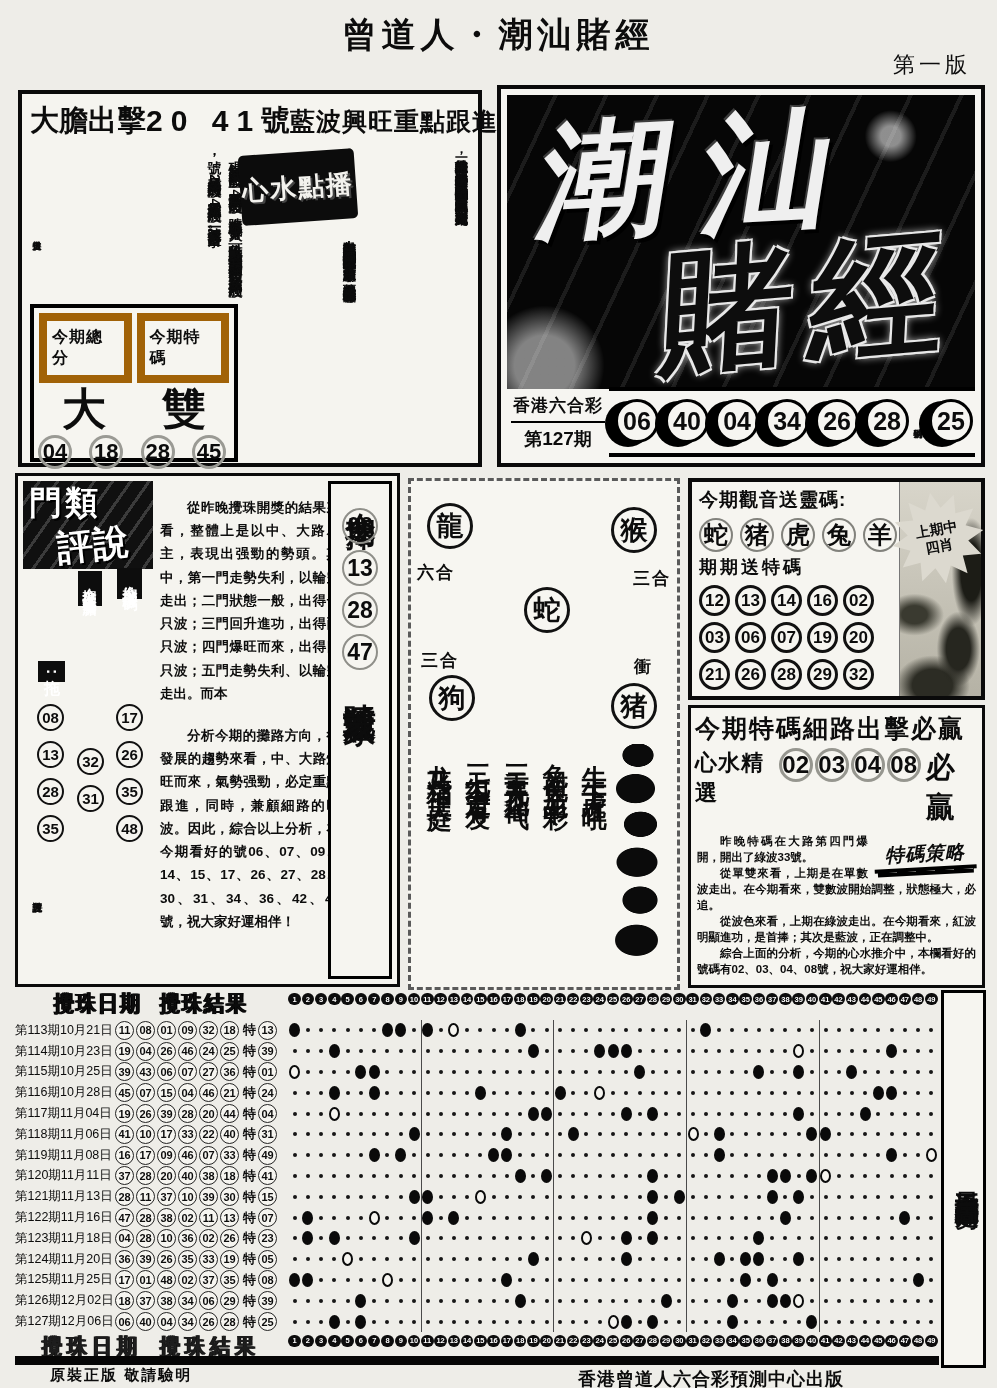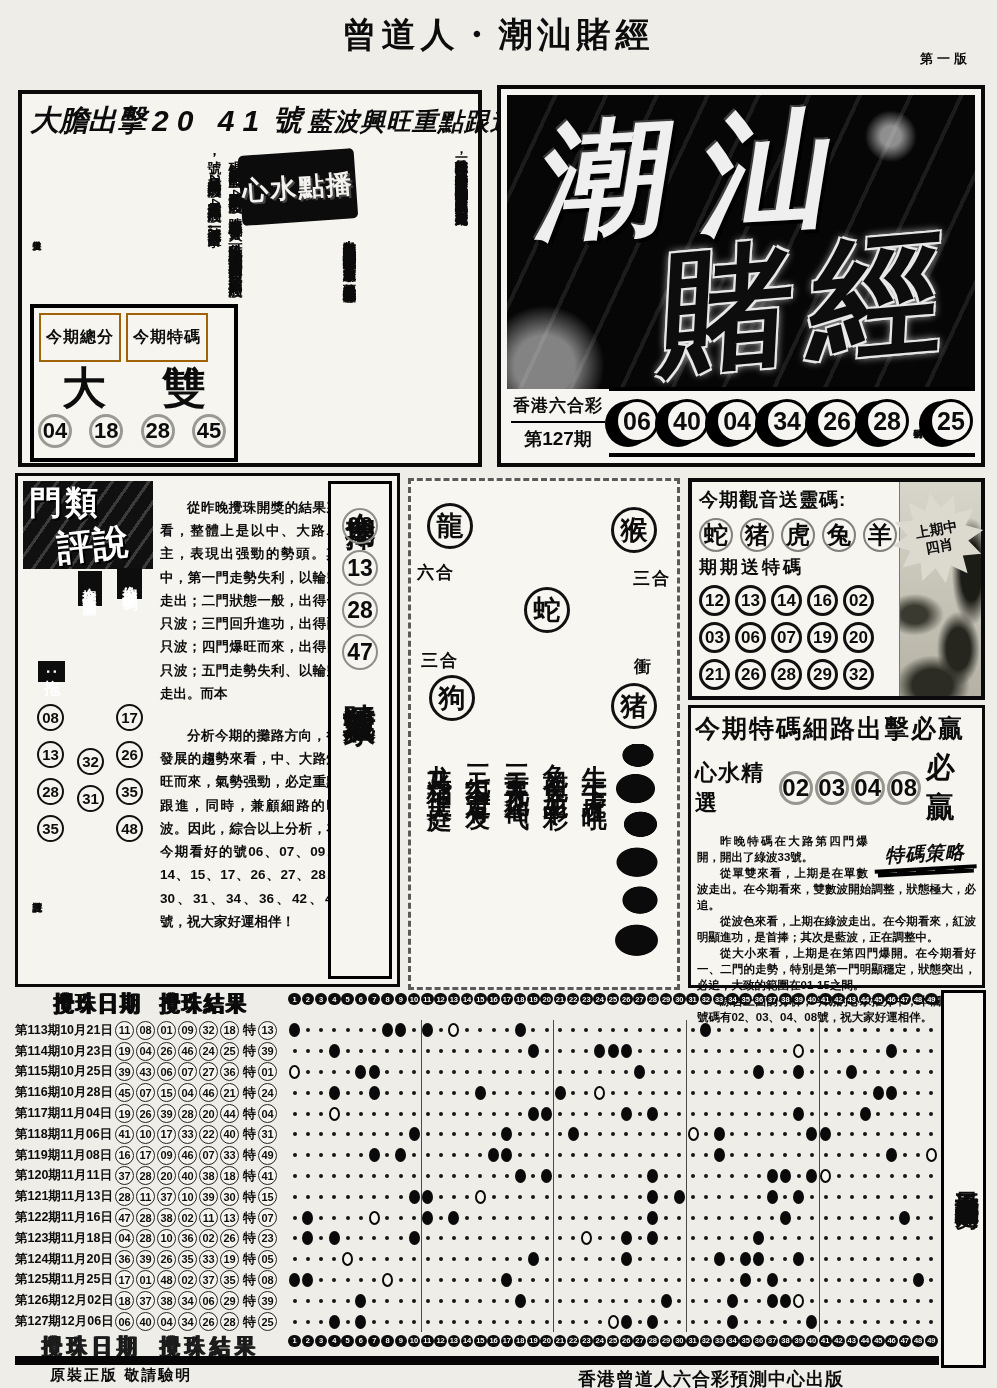--- a/index.html
+++ b/index.html
@@ -5,34 +5,34 @@
   * { box-sizing: border-box; margin: 0; padding: 0; }
   html,body { background:#d8d6d0; }
   .page {
     position: relative; width: 997px; height: 1388px;
     background:#eeede8; overflow:hidden;
     font-family:"Liberation Sans", sans-serif; color:#0c0c0c;
   }
   
   .masthead { position:absolute; top:12px; left:0; width:100%; text-align:center;
     font-size:34px; font-weight:900; letter-spacing:5px; }
-  .edition { position:absolute; top:50px; right:26px; font-size:13px; letter-spacing:4px; font-weight:700; }
+  .edition { position:absolute; top:50px; right:26px; font-size:22px; letter-spacing:4px; font-weight:400; }
 
   
   .tl-box { position:absolute; left:18px; top:90px; width:464px; height:377px; border:4px solid #0a0a0a; background:#f5f4ef; }
-  .tl-head { position:absolute; left:8px; top:4px; right:6px; height:46px; display:flex; align-items:center; gap:6px; white-space:nowrap;font-style:italic; }
+  .tl-head { position:absolute; left:8px; top:4px; right:6px; height:46px; display:flex; align-items:center; white-space:nowrap; }
   .h1a { font-size:29px; font-weight:900; }
   .h1n { font-size:30px; font-weight:900; letter-spacing:8px; }
   .h1b { font-size:25px; font-weight:900; letter-spacing:1px; }
   .tl-vert { position:absolute; left:24px; top:56px; width:200px; height:152px;
     writing-mode:vertical-rl; font-size:14px; font-weight:700; line-height:1.5; letter-spacing:1px; }
   .tl-sig { position:absolute; left:8px; top:140px; height:70px; writing-mode:vertical-rl; font-size:9px; font-weight:600; }
   .tl-inner { position:absolute; left:8px; top:210px; width:208px; height:158px; border:4px solid #000; background:#f6f5f0; }
   .tl-tabs { display:flex; gap:5px; margin:5px 5px 2px 5px; }
-  .tab { border:2px solid #a16207; font-size:16px; font-weight:800; padding:12px 5px; letter-spacing:1px; }
+  .tab { border:8px solid #a16207; font-size:16px; font-weight:800; padding:6px 5px; letter-spacing:1px; }
   .tl-vals { display:flex; justify-content:space-around; font-size:44px; font-weight:900; line-height:1.1; }
   .tl-nums { display:flex; justify-content:space-between; padding:2px 8px 4px 4px; }
   .stamp { width:34px; height:34px; border:3px solid #9a9a94; border-radius:50%;
     display:flex; align-items:center; justify-content:center; font-size:22px; font-weight:900; }
   .xs-area { position:absolute; right:6px; top:56px; width:234px; bottom:6px; display:flex; flex-direction:row-reverse; }
   .xs-col1 { width:112px; writing-mode:vertical-rl; font-size:13px; font-weight:700; line-height:1.62; }
   .xs-col2 { flex:1; display:flex; flex-direction:column; }
   .xs-logo { height:70px; margin:2px 4px 8px 2px; background:#0c0c0c; color:#f3f2ee;
     display:flex; align-items:center; justify-content:center; font-size:26px; font-weight:900;
     letter-spacing:2px; transform:rotate(-4deg); border-radius:5px; text-shadow:2px 2px 0 #444; }
@@ -137,39 +137,39 @@
       radial-gradient(ellipse 50px 40px at 40% 95%, #2c2c24 40%, transparent 75%),
       linear-gradient(180deg,#d8d5ca,#b5b2a5); }
   .star { position:absolute; left:-8px; top:10px; width:92px; height:92px; background:#dcd9cf;
     display:flex; align-items:center; justify-content:center; text-align:center; transform:rotate(-10deg);
     clip-path:polygon(100% 50%,81.9% 41.5%,93.3% 25%,73.3% 26.7%,75% 6.7%,58.5% 18.1%,50% 0%,41.5% 18.1%,25% 6.7%,26.7% 26.7%,6.7% 25%,18.1% 41.5%,0% 50%,18.1% 58.5%,6.7% 75%,26.7% 73.3%,25% 93.3%,41.5% 81.9%,50% 100%,58.5% 81.9%,75% 93.3%,73.3% 73.3%,93.3% 75%,81.9% 58.5%); }
   .star span { width:48px; font-size:14px; font-weight:900; line-height:1.2; }
 
   
   .tm-box { position:absolute; left:688px; top:705px; width:297px; height:283px; border:3px solid #0a0a0a; background:#f6f5f0; }
   .tm-title { font-size:25px; font-weight:900; letter-spacing:2px; padding:4px 2px 0 4px; white-space:nowrap; }
-  .tm-pick { display:flex; align-items:center; gap:3px; padding:3px 2px 2px 4px; }
+  .tm-pick { display:flex; align-items:flex-start; gap:3px; padding:3px 2px 2px 4px; }
   .tm-pl { font-size:22px; font-weight:900; letter-spacing:1px; }
   .pick { width:34px; height:34px; border:3px solid #96968f; border-radius:50%; flex:0 0 auto;
     display:flex; align-items:center; justify-content:center; font-size:24px; font-weight:900; }
   .tm-ps { font-size:29px; font-weight:900; letter-spacing:2px; margin-left:2px; }
   .tm-body { padding:3px 6px 0 6px; font-size:11.5px; font-weight:700; line-height:1.36; }
   .tm-body p { text-indent:2em; text-align:justify; margin:1px 0; }
   .tm-strategy { float:right; width:102px; margin:8px 0 4px 6px; font-size:19px; font-weight:900; font-style:italic;
     text-align:center; border-bottom:4px solid #000; box-shadow:0 7px 0 -3px #000; transform:rotate(-3deg); letter-spacing:1px; }
 
   
   .res-head { position:absolute; left:15px; width:272px; height:26px; display:flex; gap:18px; justify-content:center;
     font-size:20px; font-weight:900; letter-spacing:2px; transform:scaleY(1.12);
     text-shadow:1px 0 #000, -1px 0 #000; }
   .res-head-top { top:990px; }
   .res-head-bottom { top:1333px; opacity:.92; letter-spacing:5px; }
   .res-rows { position:absolute; left:15px; top:1020px; width:272px; }
   .rrow { height:20.8px; display:flex; align-items:center; }
-  .rissue { width:100px; font-size:12.5px; font-weight:700; white-space:nowrap; }
+  .rissue { width:100px; font-size:12.5px; font-weight:400; white-space:nowrap; }
   .rnum { width:19px; height:19px; border:1.6px solid #222; border-radius:50%; flex:0 0 auto;
     display:flex; align-items:center; justify-content:center; font-size:11px; font-weight:800; margin-right:2px; background:#f6f5f0; }
   .rte { font-size:13px; font-weight:900; margin:0 2px; }
   .chart { position:absolute; left:288px; top:992px; width:651px; }
   .chart-nums { display:flex; height:14px; }
   .cn-cell { width:13.28px; display:flex; align-items:center; justify-content:center; }
   .cnum { width:12.5px; height:12.5px; border-radius:50%; background:#0c0c0c; color:#fff;
     font-size:7.5px; font-weight:700; display:flex; align-items:center; justify-content:center; }
   .cgrid { margin-top:14px; }
   .crow { height:20.8px; display:flex; align-items:center; }
@@ -364,21 +364,20 @@
           <span class="pick">04</span>
           <span class="pick">08</span>
         </span>
       <span class="tm-ps">必贏</span>
     </div>
     <div class="tm-body" id="tm-body">
       <div class="tm-strategy">特碼策略</div>
     <p>昨晚特碼在大路第四門爆開，開出了綠波33號。</p>
         <p>從單雙來看，上期是在單數波走出。在今期看來，雙數波開始調整，狀態極大，必追。</p>
         <p>從波色來看，上期在綠波走出。在今期看來，紅波明顯進功，是首捧；其次是藍波，正在調整中。</p>
-        <p>從大小來看，上期是在第四門爆開。在今期看好一、二門的走勢，特別是第一門明顯穩定，狀態突出，必追，大致的範圍在01-15之間。</p>
         <p>綜合上面的分析，今期的心水推介中，本欄看好的號碼有02、03、04、08號，祝大家好運相伴。</p>
       </div>
   </section>
 
   <div class="res-head res-head-top">
     <span>攪珠日期</span>
     <span>攪珠結果</span>
   </div>
   <div class="res-rows" id="res-rows">
       <div class="rrow">

